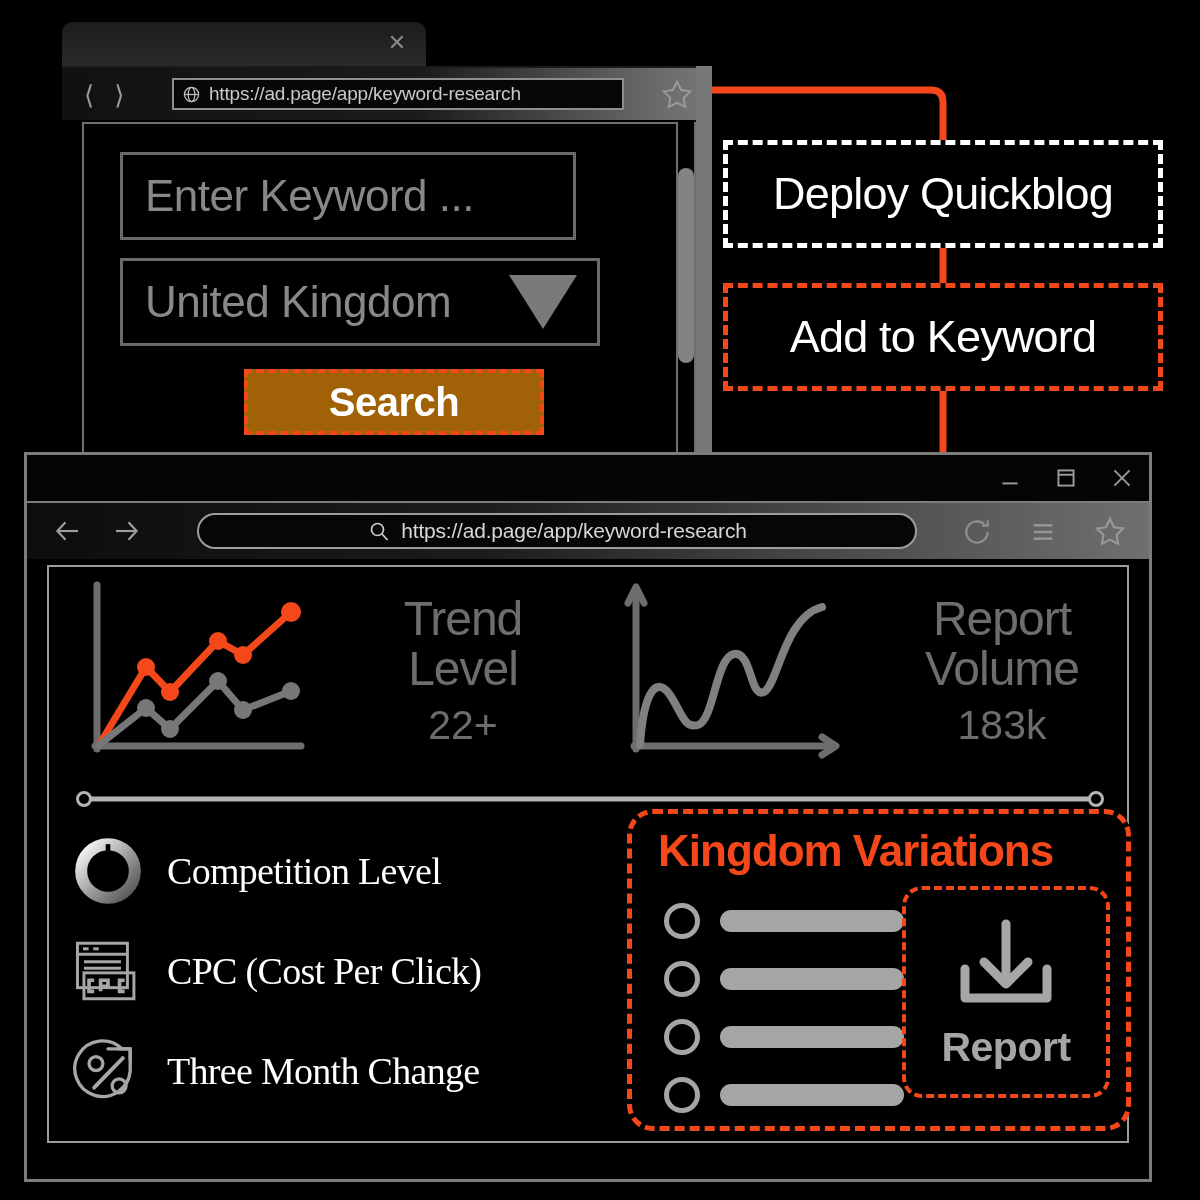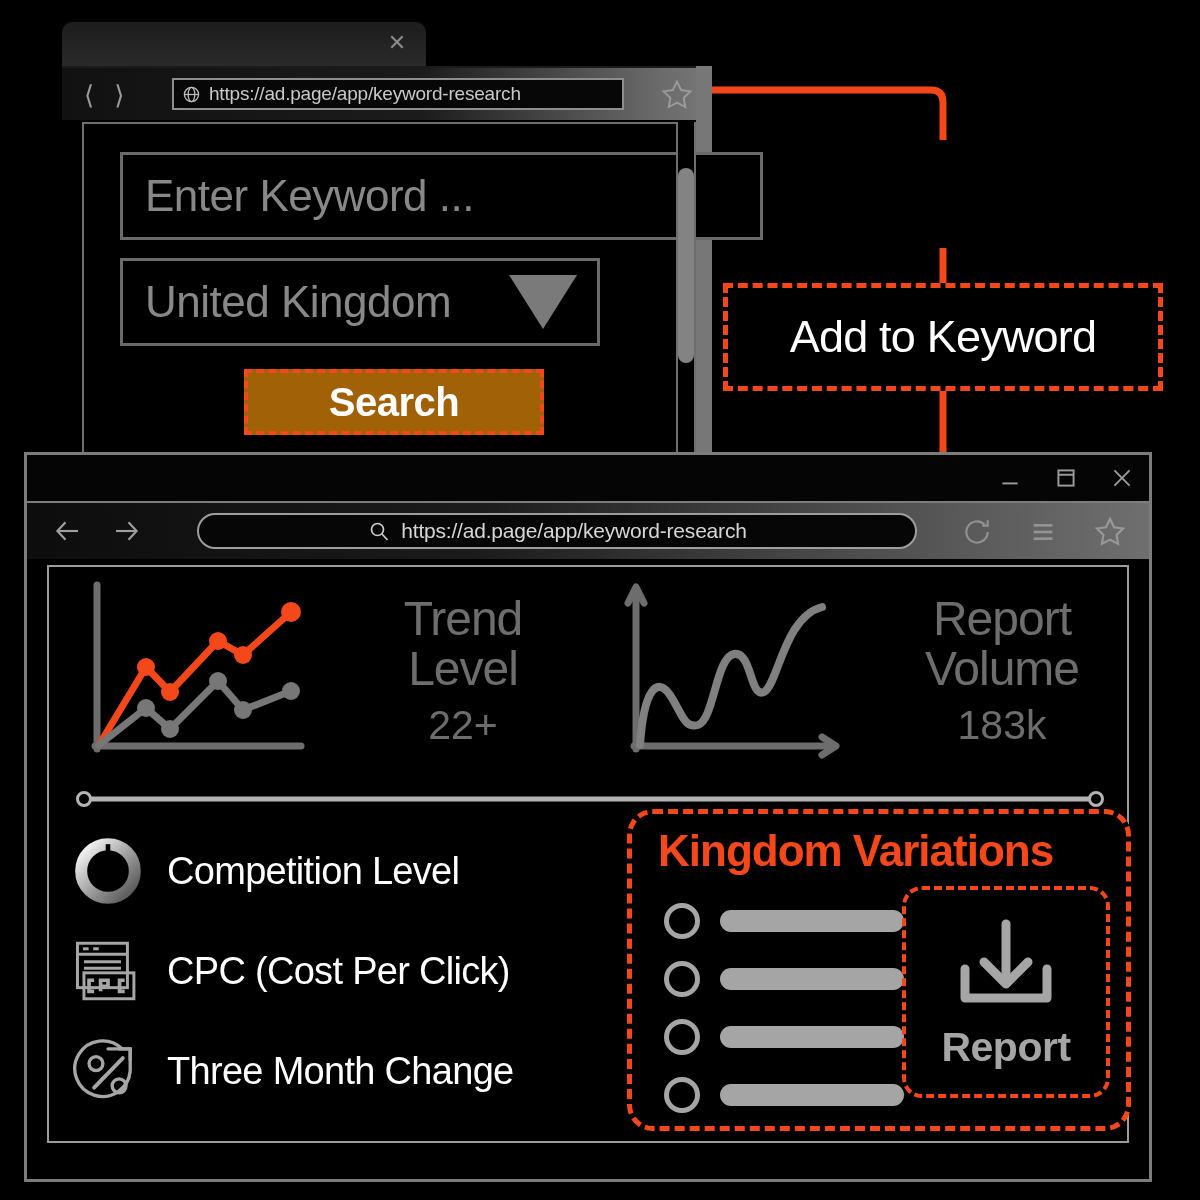--- a/index.html
+++ b/index.html
@@ -161,21 +161,21 @@
     display: flex;
     align-items: center;
     padding-left: 22px;
   }
   .field-text {
     color: #888888;
     font-size: 44px;
     letter-spacing: -0.5px;
     font-weight: 400;
   }
-  #keyword-field { left: 36px; top: 28px; width: 643px; height: 88px; }
+  #keyword-field { left: 36px; top: 28px; width: 456px; height: 88px; }
   #country-field { left: 36px; top: 134px; width: 480px; height: 88px; }
   .caret {
     position: absolute;
     right: 20px;
     top: 50%;
     transform: translateY(-50%);
     width: 0; height: 0;
     border-left: 34px solid transparent;
     border-right: 34px solid transparent;
     border-top: 54px solid #7a7a7a;
@@ -381,20 +381,21 @@
     gap: 22px;
     height: 100px;
   }
   .metric-icon { width: 74px; height: 74px; flex: 0 0 74px; }
   .metric-label {
     color: #ffffff;
     font-size: 38px;
     font-weight: 500;
     letter-spacing: -0.7px;
     white-space: nowrap;
+    font-family: Liberation Serif, serif;
   }
 
   
   .kv-panel {
     position: absolute;
     left: 578px;
     top: -6px;
     width: 504px;
     height: 322px;
     border: 5px dashed #f4481a;
@@ -512,20 +513,23 @@
       <div class="back-scroll-thumb"></div>
     </div>
   </div>
 
   <svg class="flow-svg">
     <path d="M712,90 L931,90 Q943,90 943,102 L943,140" fill="none" stroke="#f4481a" stroke-width="7"></path>
     <line x1="943" y1="248" x2="943" y2="283" stroke="#f4481a" stroke-width="7"></line>
     <line x1="943" y1="391" x2="943" y2="455" stroke="#f4481a" stroke-width="7"></line>
   </svg>
 
+  <div class="flow-box" id="deploy-box">
+    <span class="flow-box-label">Deploy Quickblog</span>
+  </div>
   <div class="flow-box" id="autoblog-box">
     <span class="flow-box-label">Add to Keyword</span>
   </div>
 
   <div class="main-window">
 
     <div class="main-titlebar">
       <div class="win-controls">
         <svg class="win-ctl" viewBox="0 0 24 24" stroke="#9a9a9a" stroke-width="1.8">
           <line x1="5" y1="17" x2="19" y2="17"></line>

